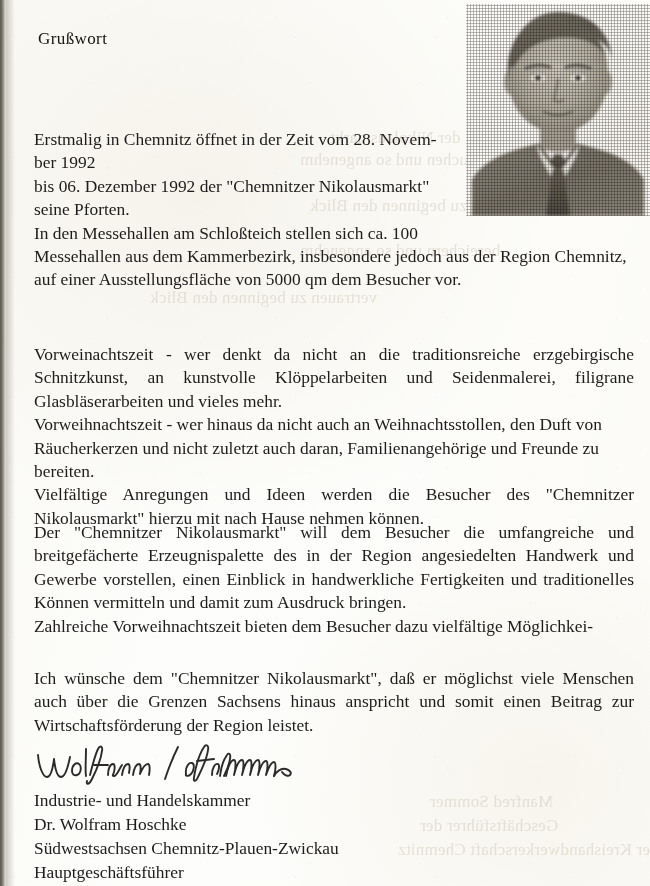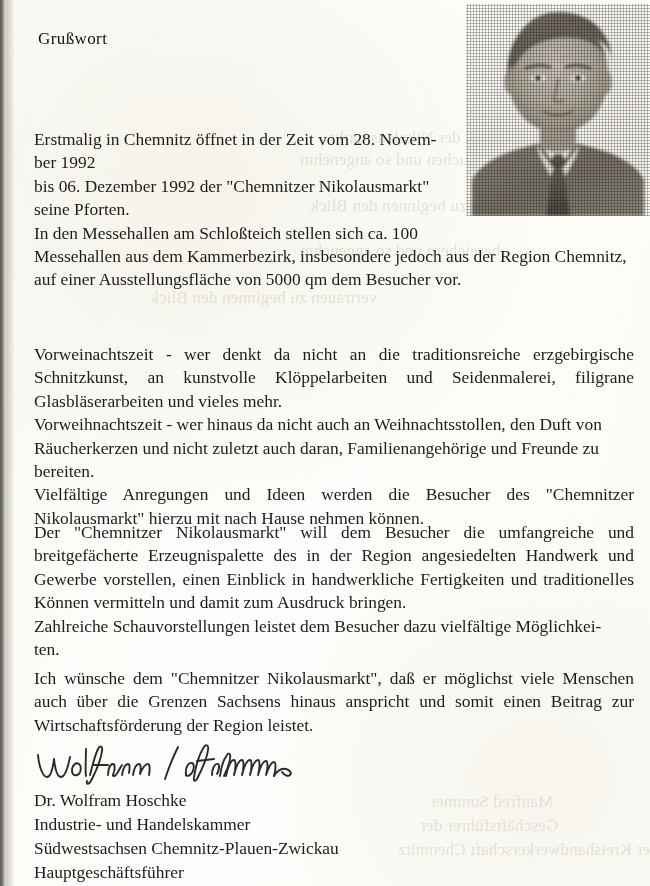--- a/index.html
+++ b/index.html
@@ -265,22 +265,21 @@
   <div class="block" style="top:311px;margin-top:32px;">
     <p class="j">Vorweinachtszeit - wer denkt da nicht an die traditionsreiche erzgebirgische Schnitzkunst, an kunstvolle Klöppelarbeiten und Seidenmalerei, filigrane Glasbläserarbeiten und vieles mehr.</p>
     <p>Vorweihnachtszeit - wer hinaus da nicht auch an Weihnachtsstollen, den Duft von</p>
     <p>Räucherkerzen und nicht zuletzt auch daran, Familienangehörige und Freunde zu</p>
     <p>bereiten.</p>
     <p class="j">Vielfältige Anregungen und Ideen werden die Besucher des "Chemnitzer Nikolausmarkt" hierzu mit nach Hause nehmen können.</p>
   </div>
 
   <div class="block" style="top:521px;">
     <p class="j">Der "Chemnitzer Nikolausmarkt" will dem Besucher die umfangreiche und breitgefächerte Erzeugnispalette des in der Region angesiedelten Handwerk und Gewerbe vorstellen, einen Einblick in handwerkliche Fertigkeiten und traditionelles Können vermitteln und damit zum Ausdruck bringen.</p>
-    <p>Zahlreiche Schauvorstellungen leistet dem Besucher dazu vielfältige Möglichkei-</p>
-    <p>ten.</p>
+    <p>Zahlreiche Vorweihnachtszeit bieten dem Besucher dazu vielfältige Möglichkei-</p>
   </div>
 
   <div class="block" style="top:667px;">
     <p class="j">Ich wünsche dem "Chemnitzer Nikolausmarkt", daß er möglichst viele Menschen auch über die Grenzen Sachsens hinaus anspricht und somit einen Beitrag zur Wirtschaftsförderung der Region leistet.</p>
   </div>
 
   <div id="signature">
     <svg width="300" height="48" viewBox="0 0 300 48">
       <g fill="none" stroke="#2b2a28" stroke-width="1.9" stroke-linecap="round" stroke-linejoin="round">
 
@@ -303,22 +302,22 @@
 
         <path d="M192 35 C194 26 197 19 200 19 C202 19 202 27 200 34 C202 26 205 19 208 19 C210 19 210 27 208 34
                  C210 26 213 19 216 19 C218 19 218 27 216 34 C218 26 221 19 224 19 C226 19 226 27 224 34
                  C226 27 229 20 232 20 C234 20 234 28 232 34 C234 28 237 21 240 21 C242 21 242 29 240 35"></path>
         <path d="M240 35 C243 30 247 27 252 28 C256 29 258 32 256 34 C254 36 250 34 248 31"></path>
       </g>
     </svg>
   </div>
 
   <div id="signoff">
+    <div>Industrie- und Handelskammer</div>
     <div>Dr. Wolfram Hoschke</div>
-    <div>Industrie- und Handelskammer</div>
     <div>Südwestsachsen Chemnitz-Plauen-Zwickau</div>
     <div>Hauptgeschäftsführer</div>
   </div>
 
   <div class="grain"></div>
   <div class="scan-edge-left"></div>
   <div class="scan-edge-left soft"></div>
 
 </div>
 

